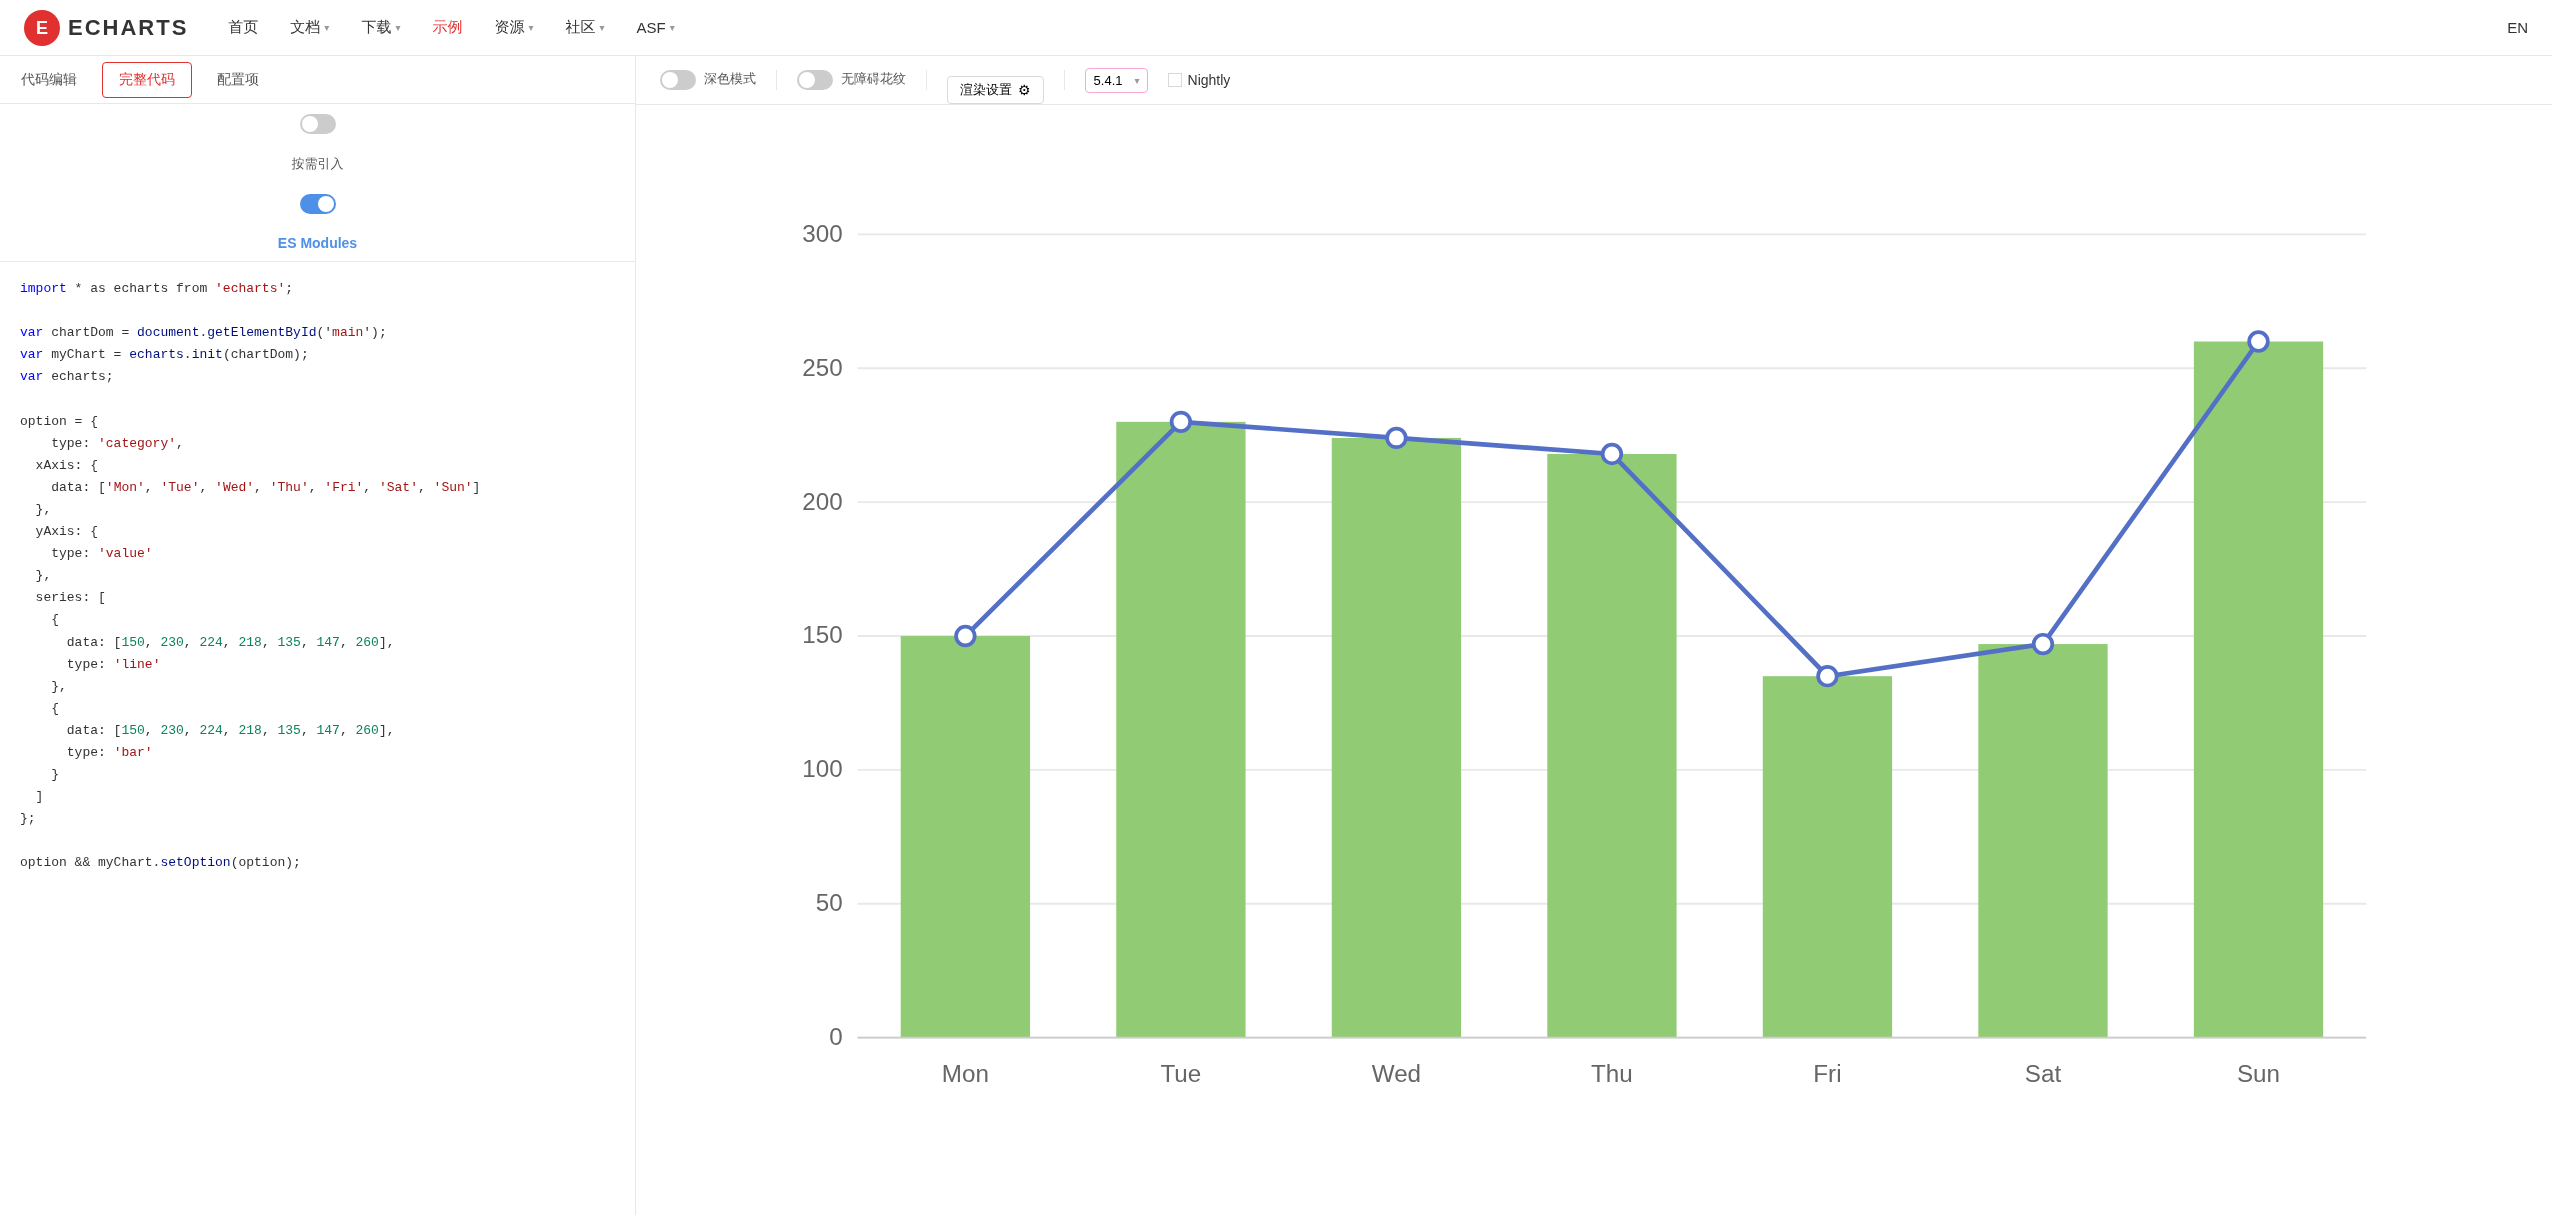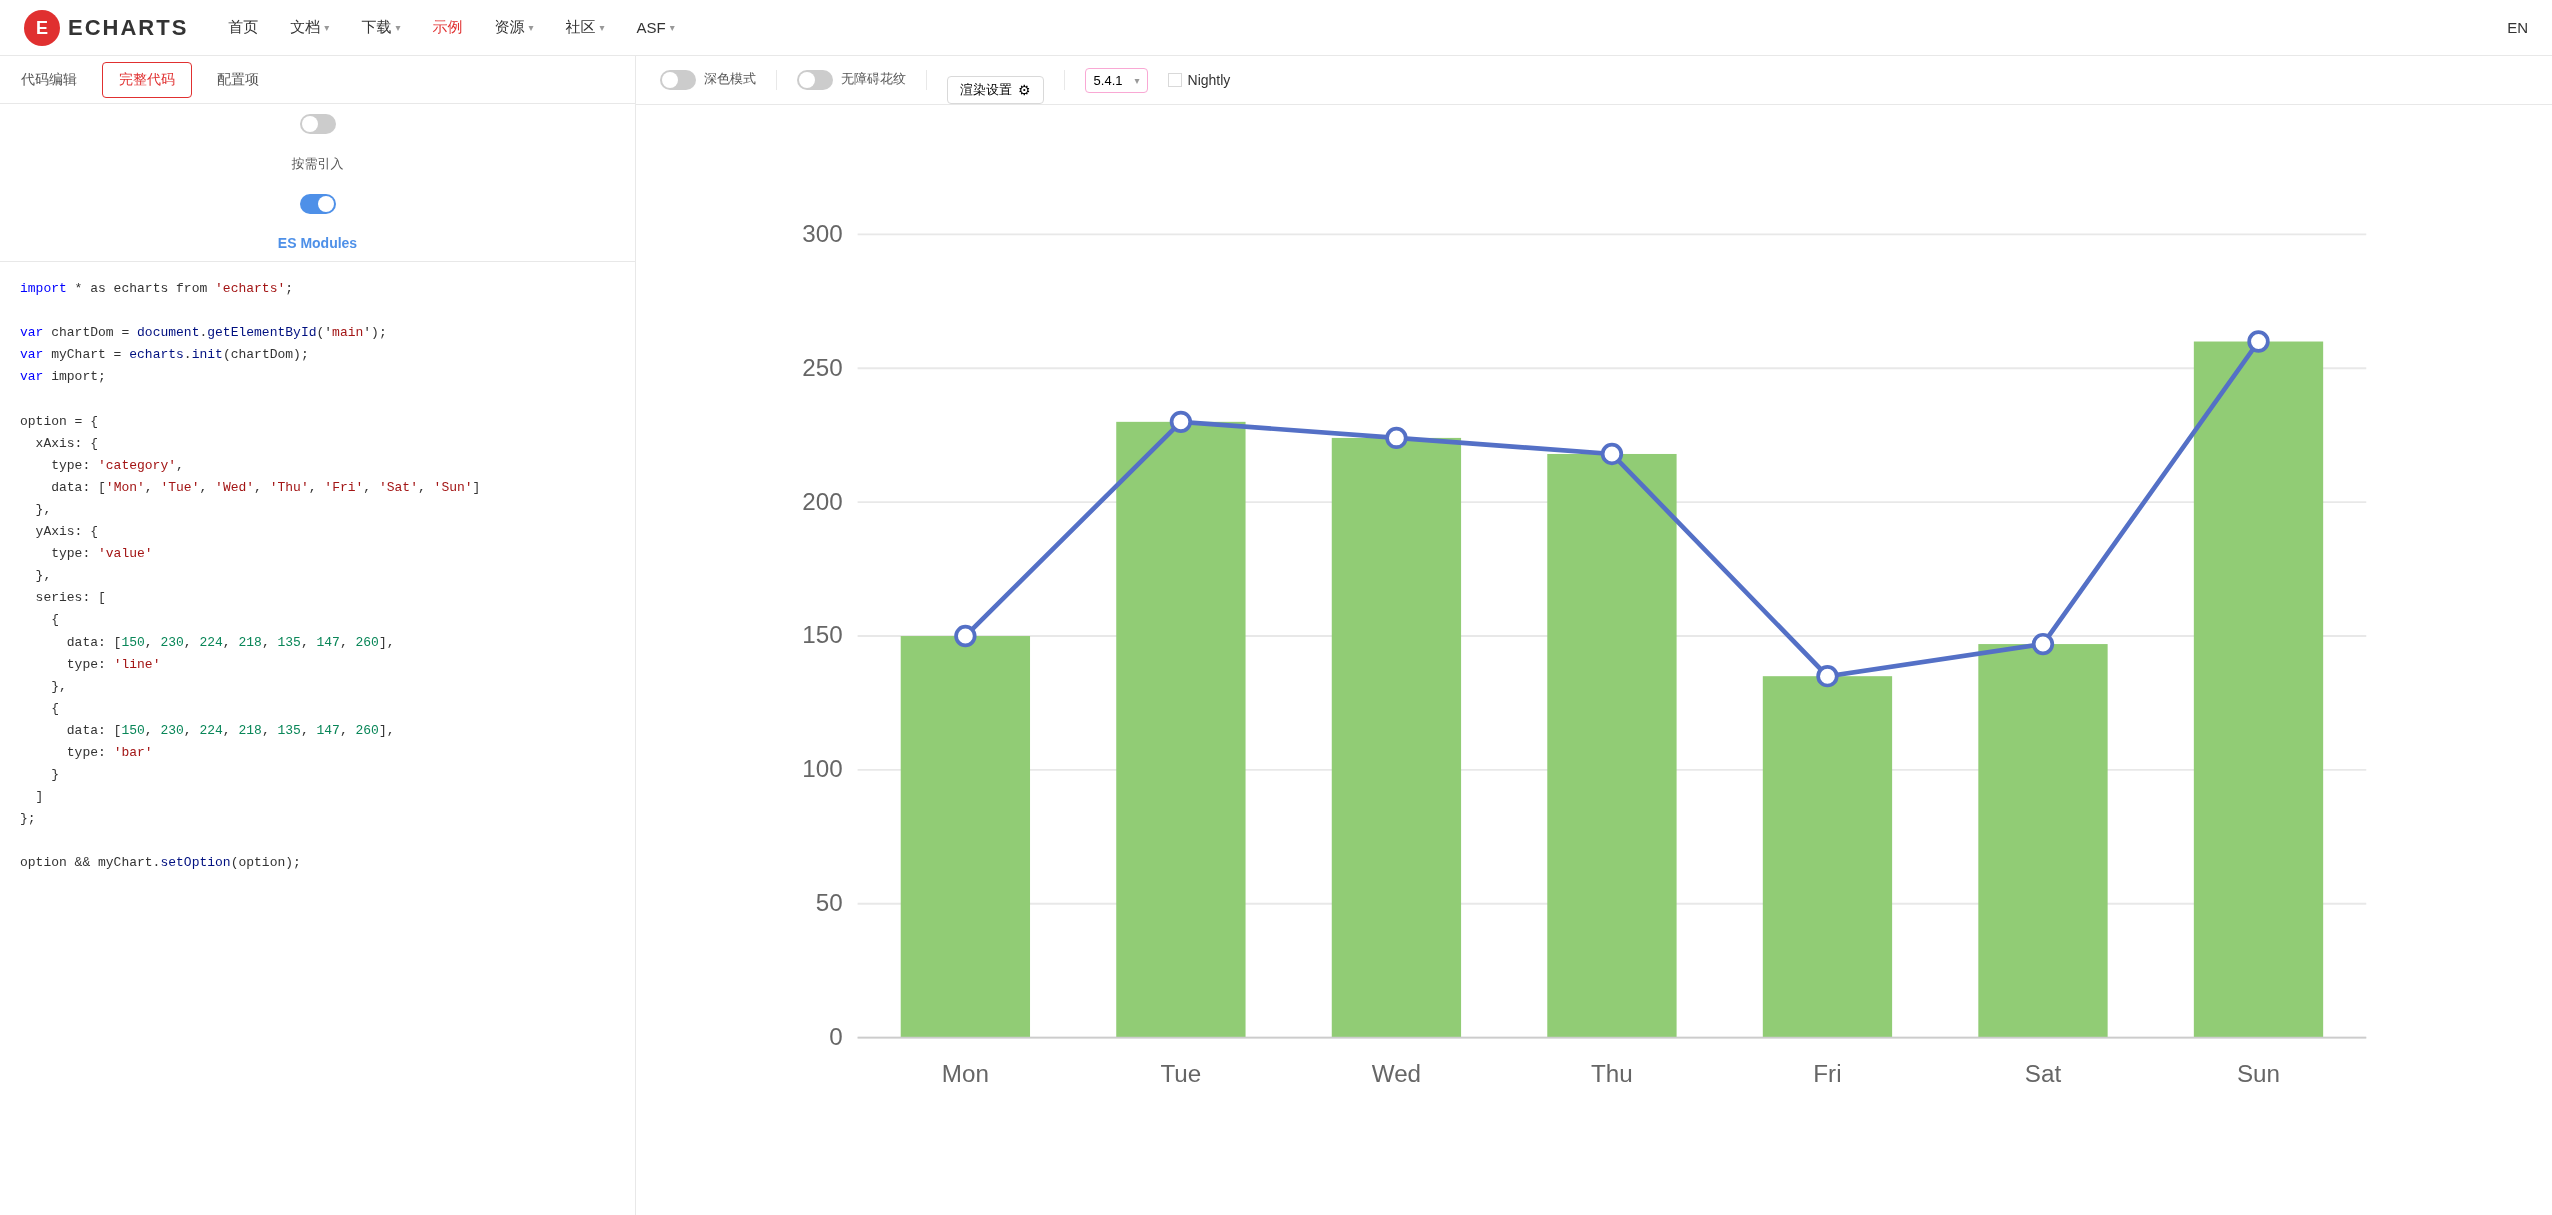--- a/index.html
+++ b/index.html
@@ -276,25 +276,25 @@
       <div class="toggle"></div>
       <span class="toggle-label">按需引入</span>
       <div class="toggle on"></div>
       <span class="es-modules-label">ES Modules</span>
     </div>
     <div class="code-editor" id="code-editor">
         <div class="code-line"><span class="c-import">import</span><span class="c-normal"> * as echarts </span><span class="c-from">from</span><span class="c-string"> 'echarts'</span><span class="c-normal">;</span></div>
         <div class="code-line">&nbsp;</div>
         <div class="code-line"><span class="c-var">var</span><span class="c-normal"> chartDom = </span><span class="c-method">document</span><span class="c-normal">.</span><span class="c-method">getElementById</span><span class="c-normal">('</span><span class="c-string">main</span><span class="c-normal">');</span></div>
         <div class="code-line"><span class="c-var">var</span><span class="c-normal"> myChart = </span><span class="c-method">echarts</span><span class="c-normal">.</span><span class="c-method">init</span><span class="c-normal">(chartDom);</span></div>
-        <div class="code-line"><span class="c-var">var</span><span class="c-normal"> import;</span></div>
+        <div class="code-line"><span class="c-var">var</span><span class="c-normal"> echarts;</span></div>
         <div class="code-line">&nbsp;</div>
         <div class="code-line"><span class="c-normal">option = {</span></div>
+        <div class="code-line"><span class="c-normal">    type: </span><span class="c-value">'category'</span><span class="c-normal">,</span></div>
         <div class="code-line"><span class="c-normal">  xAxis: {</span></div>
-        <div class="code-line"><span class="c-normal">    type: </span><span class="c-value">'category'</span><span class="c-normal">,</span></div>
         <div class="code-line"><span class="c-normal">    data: [</span><span class="c-value">'Mon'</span><span class="c-normal">, </span><span class="c-value">'Tue'</span><span class="c-normal">, </span><span class="c-value">'Wed'</span><span class="c-normal">, </span><span class="c-value">'Thu'</span><span class="c-normal">, </span><span class="c-value">'Fri'</span><span class="c-normal">, </span><span class="c-value">'Sat'</span><span class="c-normal">, </span><span class="c-value">'Sun'</span><span class="c-normal">]</span></div>
         <div class="code-line"><span class="c-normal">  },</span></div>
         <div class="code-line"><span class="c-normal">  yAxis: {</span></div>
         <div class="code-line"><span class="c-normal">    type: </span><span class="c-value">'value'</span></div>
         <div class="code-line"><span class="c-normal">  },</span></div>
         <div class="code-line"><span class="c-normal">  series: [</span></div>
         <div class="code-line"><span class="c-normal">    {</span></div>
         <div class="code-line"><span class="c-normal">      data: [</span><span class="c-number">150</span><span class="c-normal">, </span><span class="c-number">230</span><span class="c-normal">, </span><span class="c-number">224</span><span class="c-normal">, </span><span class="c-number">218</span><span class="c-normal">, </span><span class="c-number">135</span><span class="c-normal">, </span><span class="c-number">147</span><span class="c-normal">, </span><span class="c-number">260</span><span class="c-normal">],</span></div>
         <div class="code-line"><span class="c-normal">      type: </span><span class="c-value">'line'</span></div>
         <div class="code-line"><span class="c-normal">    },</span></div>

